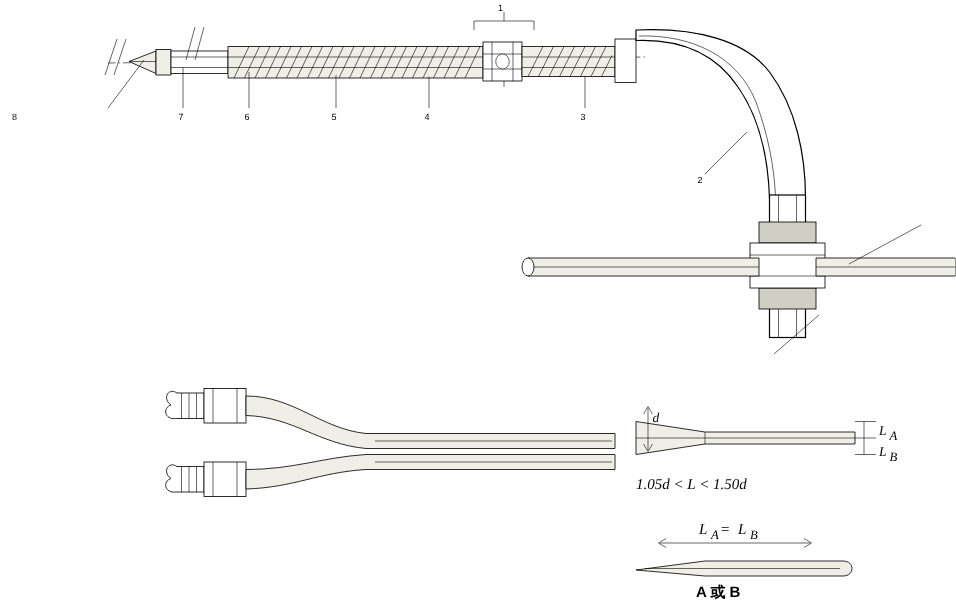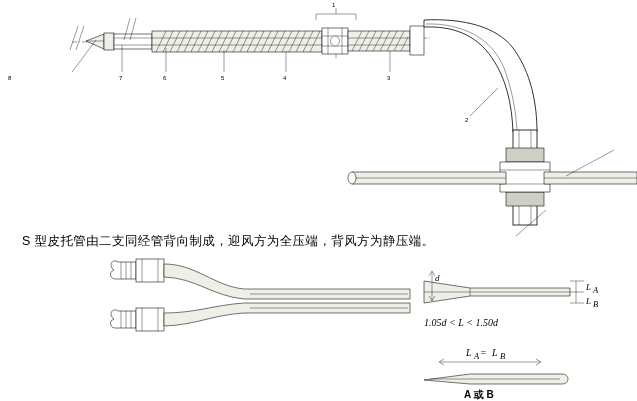--- a/index.html
+++ b/index.html
@@ -194,15 +194,14 @@
       <path class="ln vthin" d="M444,359 L439,362 L444,365"></path>
       <path class="ln vthin" d="M536,359 L541,362 L536,365"></path>
 
       <path class="ln thin fillmet" d="M424,380 L470,374 L562,374 C570,374 570,384 562,384 L470,384 L424,380 Z"></path>
       <line class="ln vthin" x1="430" y1="379" x2="560" y2="379"></line>
 
       <text class="lbl-bold" x="464" y="398">A 或 B</text>
     </g>
   </svg>
 
-  <div class="cap" style="left:22px; top:233px;">S 型皮托管由二支同经管背向制成，迎风方为全压端，背风方为静压端。</div>
 
 </div>
 
 </body></html>

